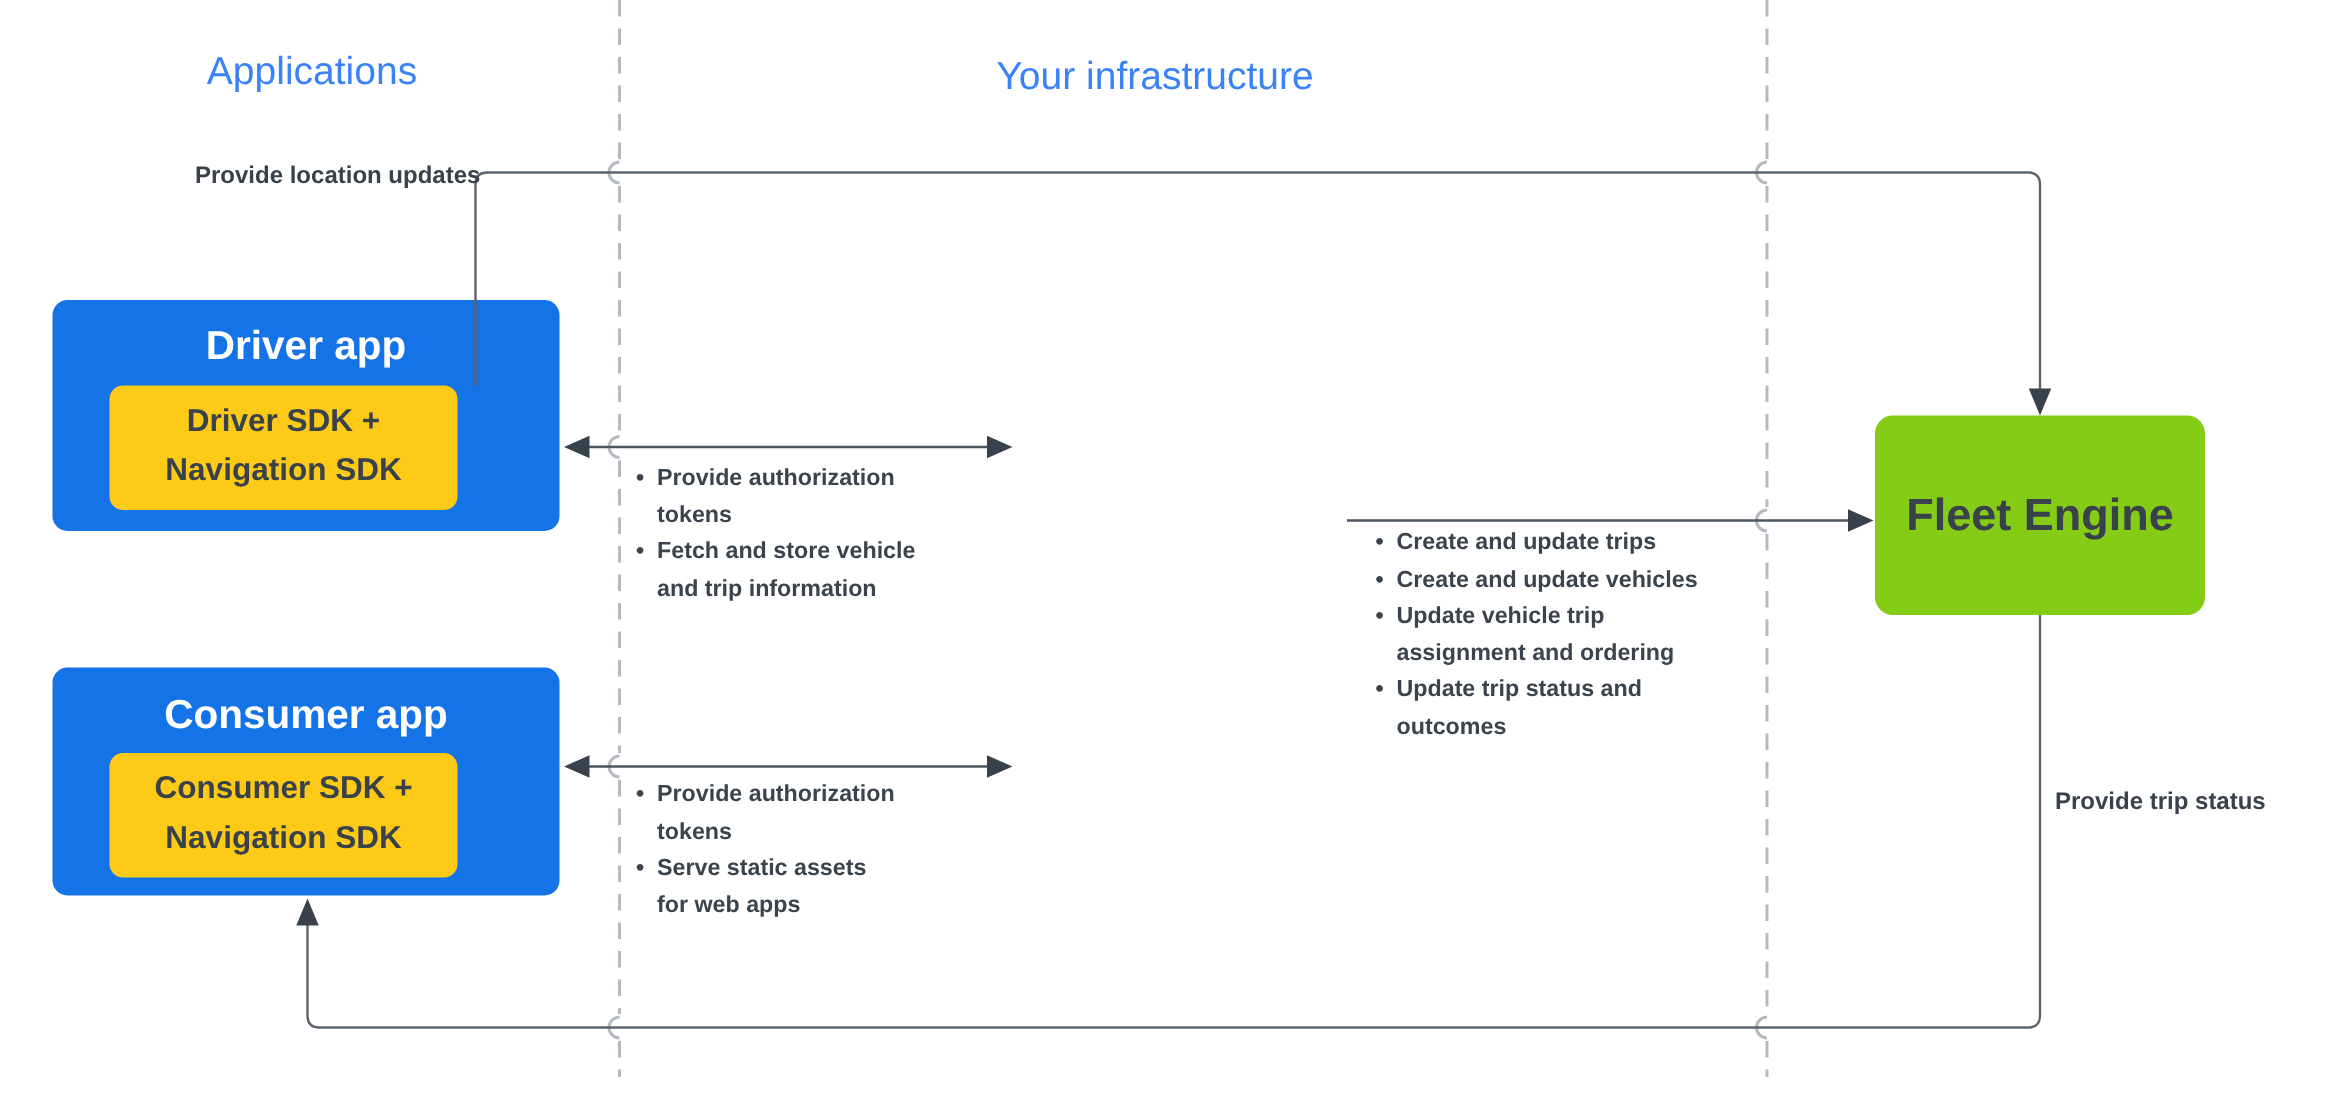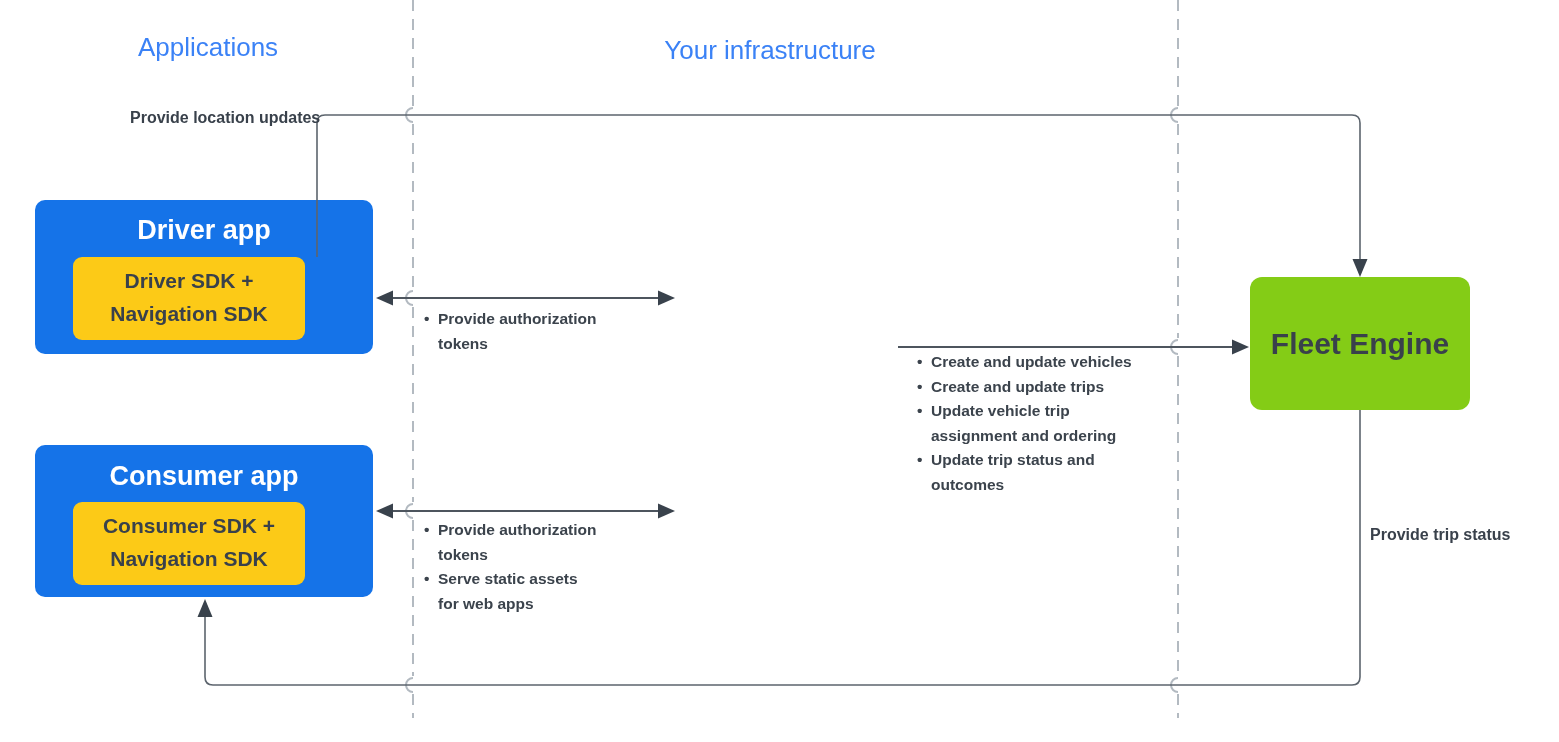--- a/index.html
+++ b/index.html
@@ -138,24 +138,26 @@
 
 
   <div class="node fleet-box">Fleet Engine</div>
 
   <div class="edge-label label-location">Provide location updates</div>
   <div class="edge-label label-status">Provide trip status</div>
 
   <ul class="bullets bullets-driver">
       <li>Provide authorization
 tokens</li>
+      <li>Fetch and store vehicle
+and trip information</li>
     </ul>
   <ul class="bullets bullets-fleet">
+      <li>Create and update trips</li>
       <li>Create and update vehicles</li>
-      <li>Create and update trips</li>
       <li>Update vehicle trip
 assignment and ordering</li>
       <li>Update trip status and
 outcomes</li>
     </ul>
   <ul class="bullets bullets-consumer">
       <li>Provide authorization
 tokens</li>
       <li>Serve static assets
 for web apps</li>

